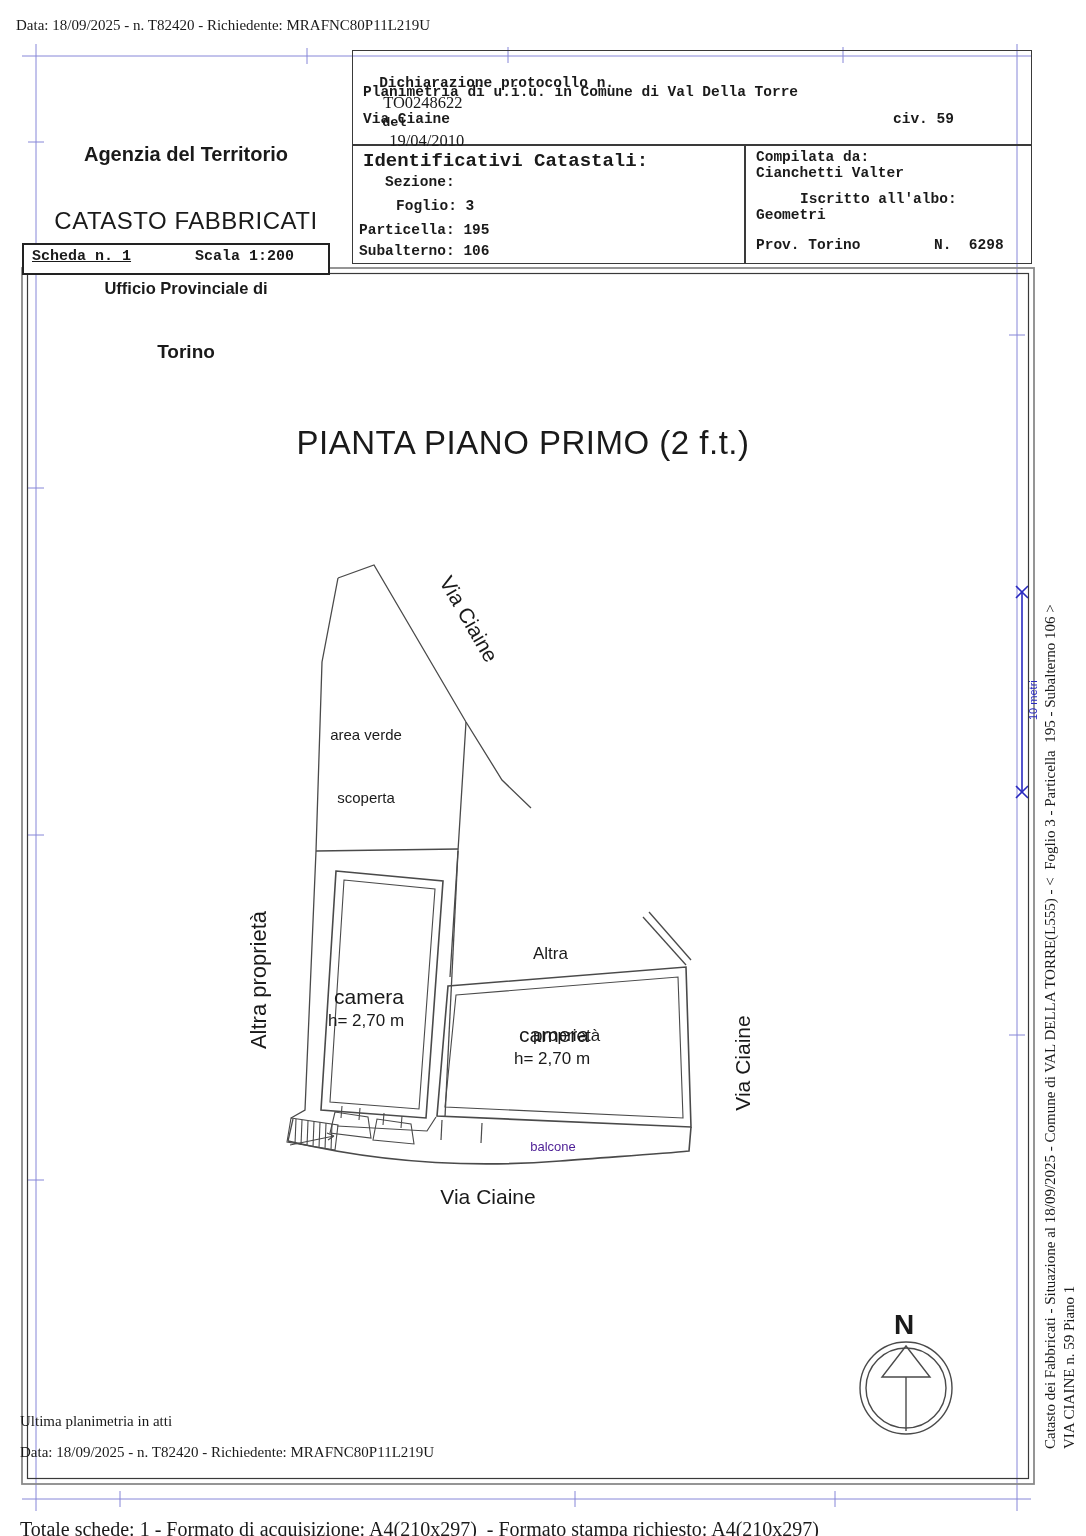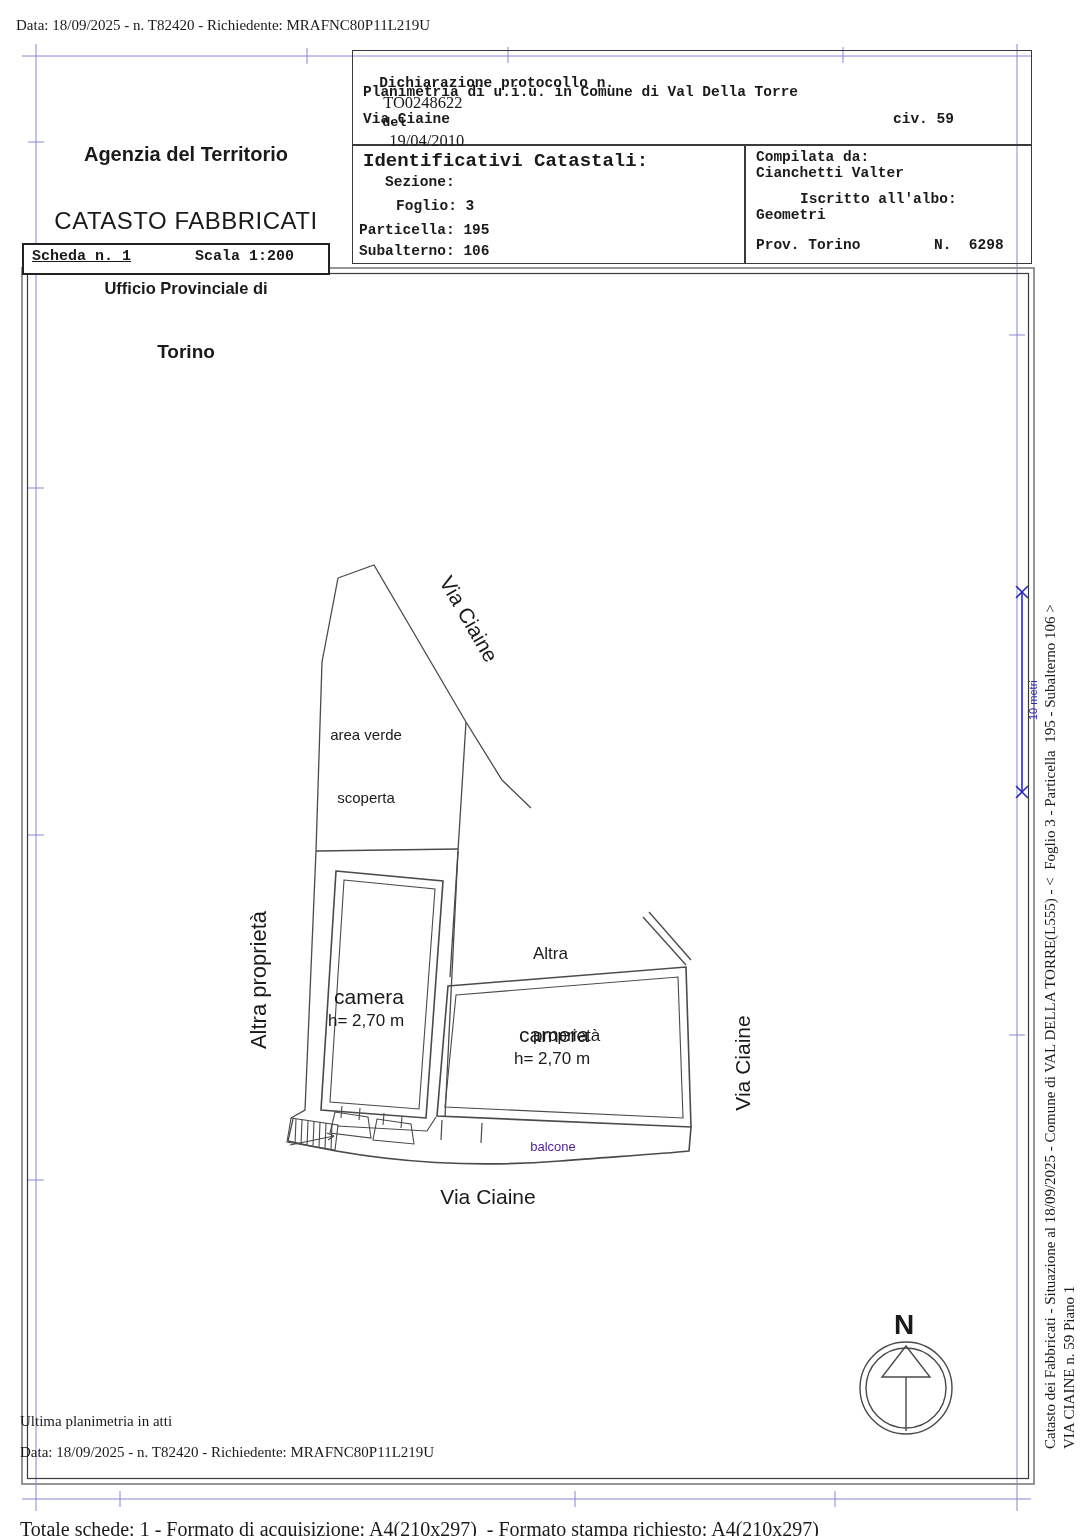--- a/index.html
+++ b/index.html
@@ -144,20 +144,21 @@
   <div class="t mono" style="left:756px;top:149px;font-size:14.5px;">Compilata da:</div>
   <div class="t mono" style="left:756px;top:165px;font-size:14.5px;">Cianchetti Valter</div>
   <div class="t mono" style="left:756px;top:191px;font-size:14.5px;margin-left:44px;">Iscritto all'albo:</div>
   <div class="t mono" style="left:756px;top:207px;font-size:14.5px;">Geometri</div>
   <div class="t mono" style="left:756px;top:237px;font-size:14.5px;">Prov. Torino</div>
   <div class="t mono" style="left:934px;top:237px;font-size:14.5px;">N.  6298</div>
 
   <div class="t mono" style="left:32px;top:248px;font-size:15px;text-decoration:underline;">Scheda n. 1</div>
   <div class="t mono" style="left:195px;top:248px;font-size:15px;">Scala 1:200</div>
 
+  <div class="t sans c" style="left:523px;top:443px;font-size:33px;letter-spacing:0.5px;">PIANTA PIANO PRIMO (2 f.t.)</div>
 
   <div class="t sans" style="left:469px;top:619px;font-size:21px;transform:translate(-50%,-50%) rotate(60deg);">Via Ciaine</div>
 
   <div class="t sans c center" style="left:366px;top:766px;font-size:15px;line-height:1.4;">
     <div>area verde</div>
     <div>scoperta</div>
   </div>
 
   <div class="t sans" style="left:259px;top:980px;font-size:22px;transform:translate(-50%,-50%) rotate(-90deg);">Altra proprietà</div>
 

